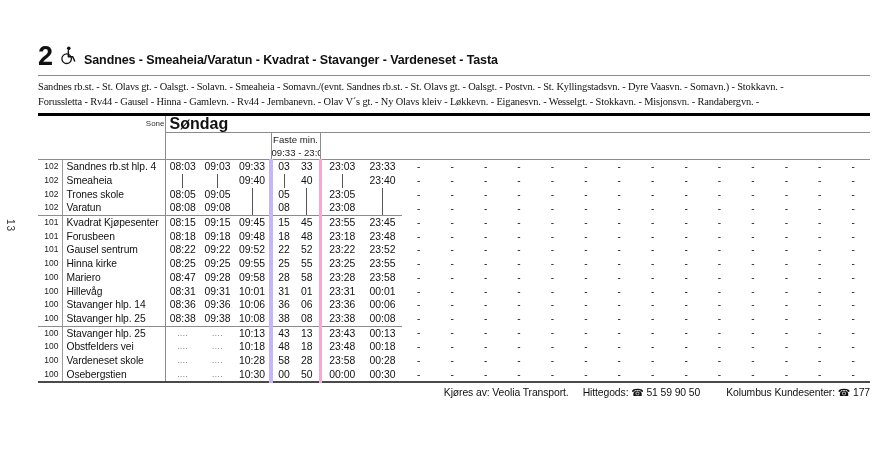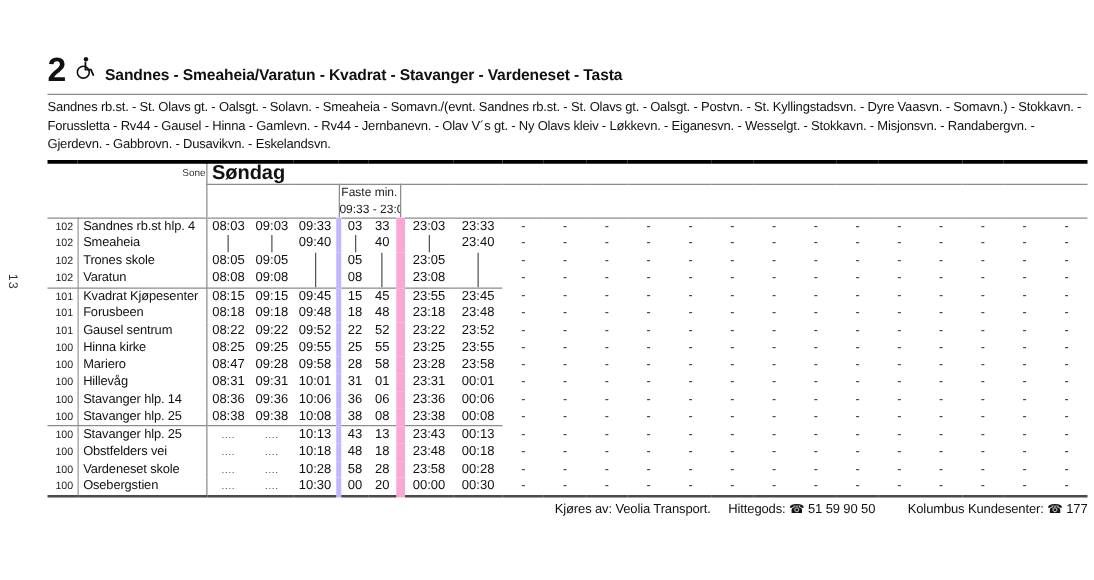--- a/index.html
+++ b/index.html
@@ -7,39 +7,39 @@
        font-family:"Liberation Sans","DejaVu Sans",sans-serif;color:#111;}
   .page-num{position:absolute;left:-3px;top:220px;width:26px;text-align:center;
        transform:rotate(90deg);font-size:10px;color:#333;letter-spacing:1px;}
   .content{position:absolute;left:38px;top:38px;width:832px;}
   
   .route-header{display:flex;align-items:flex-end;height:32px;}
   .route-num{font-size:27px;font-weight:bold;line-height:28px;letter-spacing:-1px;}
   .wheelchair{margin:0 8px 1px 7px;display:inline-block;}
   .route-title{font-size:12.5px;font-weight:bold;margin-bottom:3px;letter-spacing:-0.1px;}
   .rule{border-top:1px solid #8c8c8c;margin-top:5px;}
-  .route-desc{margin-top:4px;font-size:10.4px;line-height:14.6px;letter-spacing:-0.15px;white-space:nowrap;}
+  .route-desc{margin-top:4px;font-size:10.4px;line-height:14.6px;letter-spacing:-0.15px;white-space:nowrap;font-family:Liberation Serif, serif;}
   
   table{border-collapse:collapse;table-layout:fixed;width:832px;margin-top:4px;
         border-top:3px solid #000;}
   td{padding:0;height:13.7px;line-height:13.7px;font-size:10.4px;text-align:center;
      color:#111;overflow:hidden;white-space:nowrap;}
   tr.rowA td{height:16px;line-height:16px;}
   td.sone{font-size:8px;text-align:right;padding-left:2px;vertical-align:top;line-height:11px;color:#333;}
   td.sondag{border-left:1px solid #8c8c8c;border-bottom:1px solid #8c8c8c;
             font-weight:bold;font-size:16px;text-align:left;padding-left:4px;}
   tr.rowB td,tr.rowC td{height:13px;line-height:13px;}
   td.hleft{border-left:1px solid #8c8c8c;}
   td.fmcell{border-left:1px solid #8c8c8c;border-right:1px solid #8c8c8c;font-size:9.6px;color:#222;margin-left:28px;}
   tr.rowC td{border-bottom:1px solid #8c8c8c;}
   
   td.zone{font-size:8.5px;text-align:right;padding-right:3px;color:#222;border-right:1px solid #9a9a9a;}
   td.name{text-align:left;padding-left:4px;font-size:10.3px;border-right:1px solid #8c8c8c;letter-spacing:-0.1px;}
   td.tdiv{border-right:4px solid #c4b5fd;}
-  td.fmdiv{border-right:7px solid #f9a8d4;}
+  td.fmdiv{border-right:3px solid #f9a8d4;}
   td.dash{font-size:10px;color:#222;}
   td.dots{font-size:8px;color:#444;letter-spacing:0.5px;}
   tr.group-end td:not(.dash){border-bottom:1px solid #8c8c8c;}
   tbody tr:last-child td{border-bottom:2px solid #4a4a4a;}
   .vbar{width:1px;height:13.7px;background:#555;margin:0 auto;}
   
   .footer{margin-top:4px;text-align:right;font-size:10.4px;color:#111;letter-spacing:-0.1px;}
   .footer .seg{margin-left:14px;}
   .footer .seg2{margin-left:26px;}
   .ph{font-size:10px;}
@@ -61,21 +61,20 @@
       </svg>
     </span>
     <span class="route-title">Sandnes - Smeaheia/Varatun - Kvadrat - Stavanger - Vardeneset - Tasta</span>
   </div>
 
   <div class="rule"></div>
 
   <div class="route-desc">
     <div>Sandnes rb.st. - St. Olavs gt. - Oalsgt. - Solavn. - Smeaheia - Somavn./(evnt. Sandnes rb.st. - St. Olavs gt. - Oalsgt. - Postvn. - St. Kyllingstadsvn. - Dyre Vaasvn. - Somavn.) - Stokkavn. -</div>
     <div>Forussletta - Rv44 - Gausel - Hinna - Gamlevn. - Rv44 - Jernbanevn. - Olav V´s gt. - Ny Olavs kleiv - Løkkevn. - Eiganesvn. - Wesselgt. - Stokkavn. - Misjonsvn. - Randabergvn. -</div>
-    <div>Gjerdevn. - Gabbrovn. - Dusavikvn. - Eskelandsvn.</div>
   </div>
 
   <table>
     <colgroup>
       <col style="width:24px">
         <col style="width:103px">
       <col style="width:35px">
         <col style="width:35px">
         <col style="width:36px">
       <col style="width:24px">
@@ -500,21 +499,21 @@
           <td class="dash">-</td>
           <td class="dash">-</td>
         </tr>
         <tr>
           <td class="zone">100</td>
           <td class="name">Osebergstien</td>
           <td class="dots">....</td>
           <td class="dots">....</td>
           <td class="tdiv">10:30</td>
           <td>00</td>
-          <td class="fmdiv">20</td>
+          <td class="fmdiv">50</td>
           <td>00:00</td>
           <td>00:30</td>
           <td class="dash">-</td>
           <td class="dash">-</td>
           <td class="dash">-</td>
           <td class="dash">-</td>
           <td class="dash">-</td>
           <td class="dash">-</td>
           <td class="dash">-</td>
           <td class="dash">-</td>

